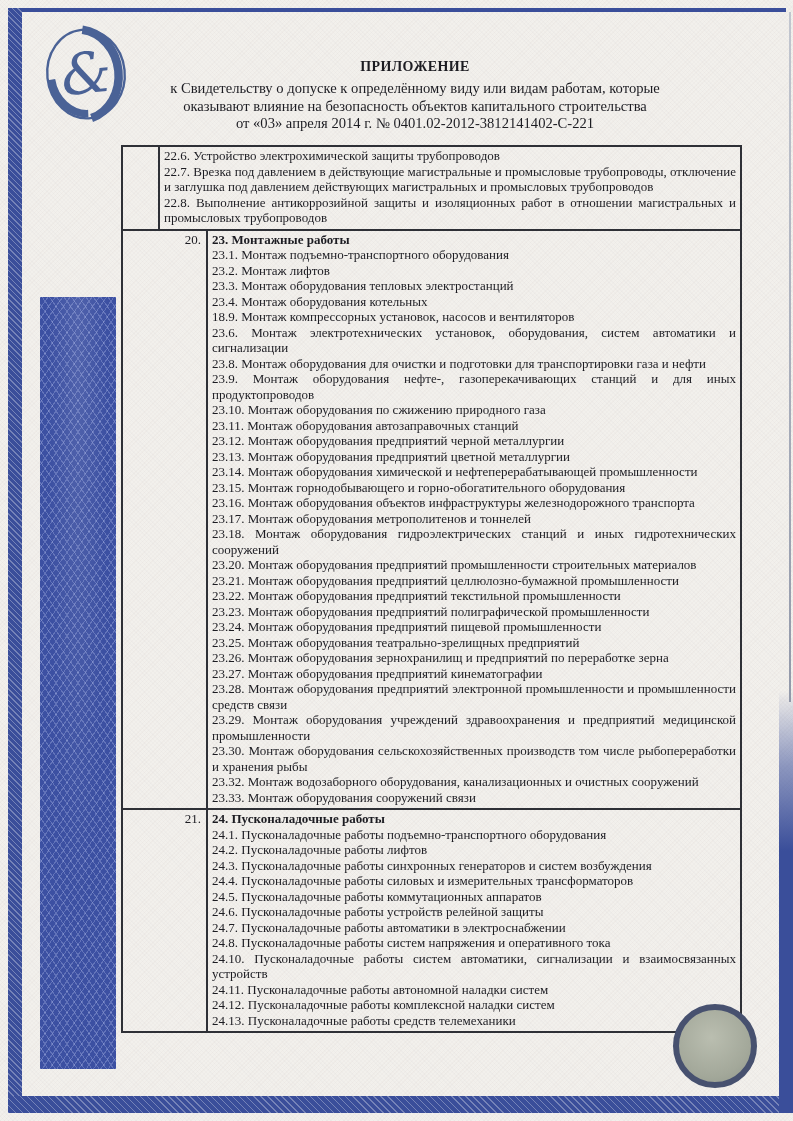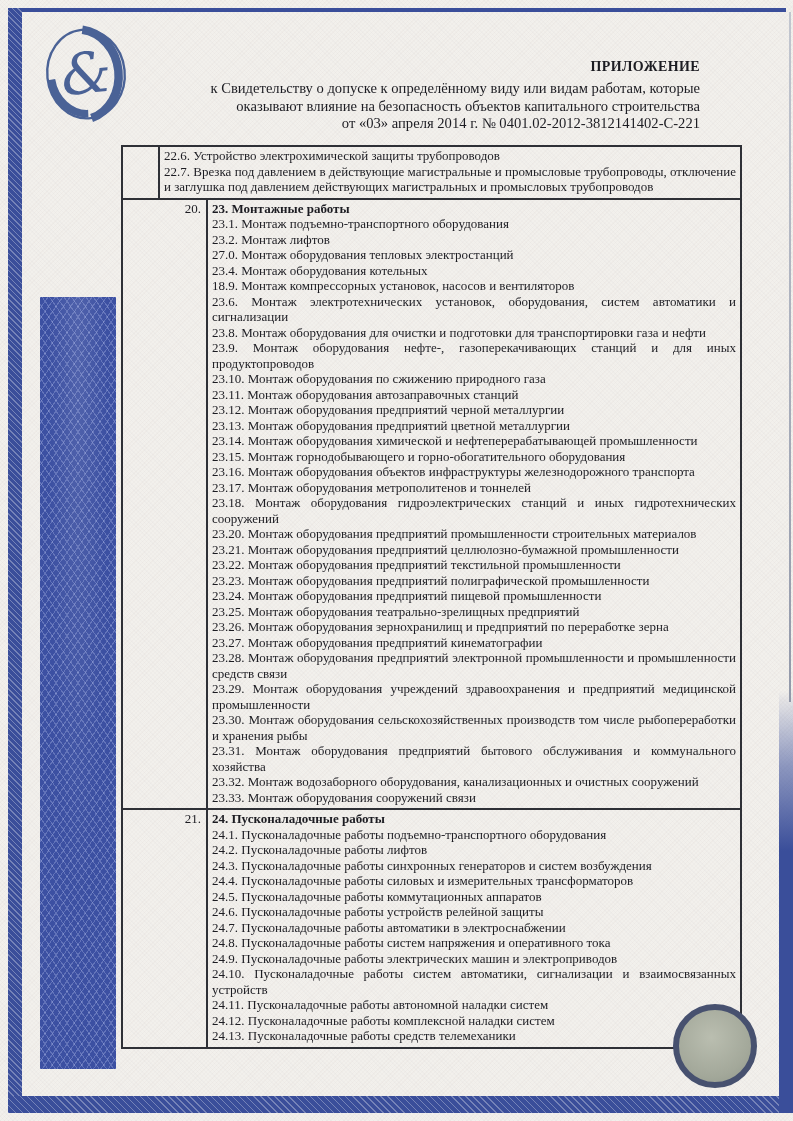--- a/index.html
+++ b/index.html
@@ -55,21 +55,21 @@
     background-image:
       repeating-linear-gradient(55deg, rgba(195,205,245,0.28) 0 1px, transparent 1px 6px),
       repeating-linear-gradient(-55deg, rgba(195,205,245,0.28) 0 1px, transparent 1px 6px),
       radial-gradient(ellipse at 50% 8%, rgba(255,255,255,0.10), transparent 55%);
   }
   
   .logo{position:absolute;left:38px;top:23px;width:96px;height:102px;color:var(--logo-blue);}
   .logo svg{display:block;width:100%;height:100%;}
   
   .header{
-    position:absolute;left:130px;top:58px;width:570px;text-align:right;font-family:Liberation Serif, serif;
+    position:absolute;left:130px;top:58px;width:570px;text-align:center;font-family:Liberation Serif, serif;
   }
   .header-title{
     font-weight:bold;font-size:14px;line-height:17px;letter-spacing:0.4px;margin-bottom:5px;
   }
   .header-line{font-size:14.6px;line-height:17.6px;}
   
   .doc-table{
     position:absolute;left:121px;top:145px;width:621px;
     box-sizing:border-box;border:2px solid var(--table-border);
     font-size:13px;line-height:15.5px;
@@ -125,32 +125,33 @@
 
   <div class="doc-table">
 
     <div class="section">
       <div class="numcell"></div>
       <div class="contentcell">
 
         <div>
             <div class="work-item">22.6. Устройство электрохимической защиты трубопроводов</div>
             <div class="work-item">22.7. Врезка под давлением в действующие магистральные и промысловые трубопроводы, отключение и заглушка под давлением действующих магистральных и промысловых трубопроводов</div>
+            <div class="work-item">22.8. Выполнение антикоррозийной защиты и изоляционных работ в отношении магистральных и промысловых трубопроводов</div>
           </div>
       </div>
     </div>
 
     <div class="section">
       <div class="numcell">20.</div>
       <div class="contentcell">
         <div class="sec-heading">23. Монтажные работы</div>
         <div>
             <div class="work-item">23.1. Монтаж подъемно-транспортного оборудования</div>
             <div class="work-item">23.2. Монтаж лифтов</div>
-            <div class="work-item">27.0. Монтаж оборудования тепловых электростанций</div>
+            <div class="work-item">23.3. Монтаж оборудования тепловых электростанций</div>
             <div class="work-item">23.4. Монтаж оборудования котельных</div>
             <div class="work-item">18.9. Монтаж компрессорных установок, насосов и вентиляторов</div>
             <div class="work-item">23.6. Монтаж электротехнических установок, оборудования, систем автоматики и сигнализации</div>
             <div class="work-item">23.8. Монтаж оборудования для очистки и подготовки для транспортировки газа и нефти</div>
             <div class="work-item">23.9. Монтаж оборудования нефте-, газоперекачивающих станций и для иных продуктопроводов</div>
             <div class="work-item">23.10. Монтаж оборудования по сжижению природного газа</div>
             <div class="work-item">23.11. Монтаж оборудования автозаправочных станций</div>
             <div class="work-item">23.12. Монтаж оборудования предприятий черной металлургии</div>
             <div class="work-item">23.13. Монтаж оборудования предприятий цветной металлургии</div>
             <div class="work-item">23.14. Монтаж оборудования химической и нефтеперерабатывающей промышленности</div>
@@ -162,41 +163,39 @@
             <div class="work-item">23.21. Монтаж оборудования предприятий целлюлозно-бумажной промышленности</div>
             <div class="work-item">23.22. Монтаж оборудования предприятий текстильной промышленности</div>
             <div class="work-item">23.23. Монтаж оборудования предприятий полиграфической промышленности</div>
             <div class="work-item">23.24. Монтаж оборудования предприятий пищевой промышленности</div>
             <div class="work-item">23.25. Монтаж оборудования театрально-зрелищных предприятий</div>
             <div class="work-item">23.26. Монтаж оборудования зернохранилищ и предприятий по переработке зерна</div>
             <div class="work-item">23.27. Монтаж оборудования предприятий кинематографии</div>
             <div class="work-item">23.28. Монтаж оборудования предприятий электронной промышленности и промышленности средств связи</div>
             <div class="work-item">23.29. Монтаж оборудования учреждений здравоохранения и предприятий медицинской промышленности</div>
             <div class="work-item">23.30. Монтаж оборудования сельскохозяйственных производств том числе рыбопереработки и хранения рыбы</div>
-            <div class="work-item">23.31. Монтаж оборудования предприятий бытового обслуживания и коммунального хозяйства</div>
             <div class="work-item">23.32. Монтаж водозаборного оборудования, канализационных и очистных сооружений</div>
             <div class="work-item">23.33. Монтаж оборудования сооружений связи</div>
           </div>
       </div>
     </div>
 
     <div class="section">
       <div class="numcell">21.</div>
       <div class="contentcell">
         <div class="sec-heading">24. Пусконаладочные работы</div>
         <div>
             <div class="work-item">24.1. Пусконаладочные работы подъемно-транспортного оборудования</div>
             <div class="work-item">24.2. Пусконаладочные работы лифтов</div>
             <div class="work-item">24.3. Пусконаладочные работы синхронных генераторов и систем возбуждения</div>
             <div class="work-item">24.4. Пусконаладочные работы силовых и измерительных трансформаторов</div>
             <div class="work-item">24.5. Пусконаладочные работы коммутационных аппаратов</div>
             <div class="work-item">24.6. Пусконаладочные работы устройств релейной защиты</div>
             <div class="work-item">24.7. Пусконаладочные работы автоматики в электроснабжении</div>
             <div class="work-item">24.8. Пусконаладочные работы систем напряжения и оперативного тока</div>
-            <div class="work-item">24.9. Пусконаладочные работы электрических машин и электроприводов</div>
             <div class="work-item">24.10. Пусконаладочные работы систем автоматики, сигнализации и взаимосвязанных устройств</div>
             <div class="work-item">24.11. Пусконаладочные работы автономной наладки систем</div>
             <div class="work-item">24.12. Пусконаладочные работы комплексной наладки систем</div>
             <div class="work-item">24.13. Пусконаладочные работы средств телемеханики</div>
           </div>
       </div>
     </div>
 
   </div>
 

